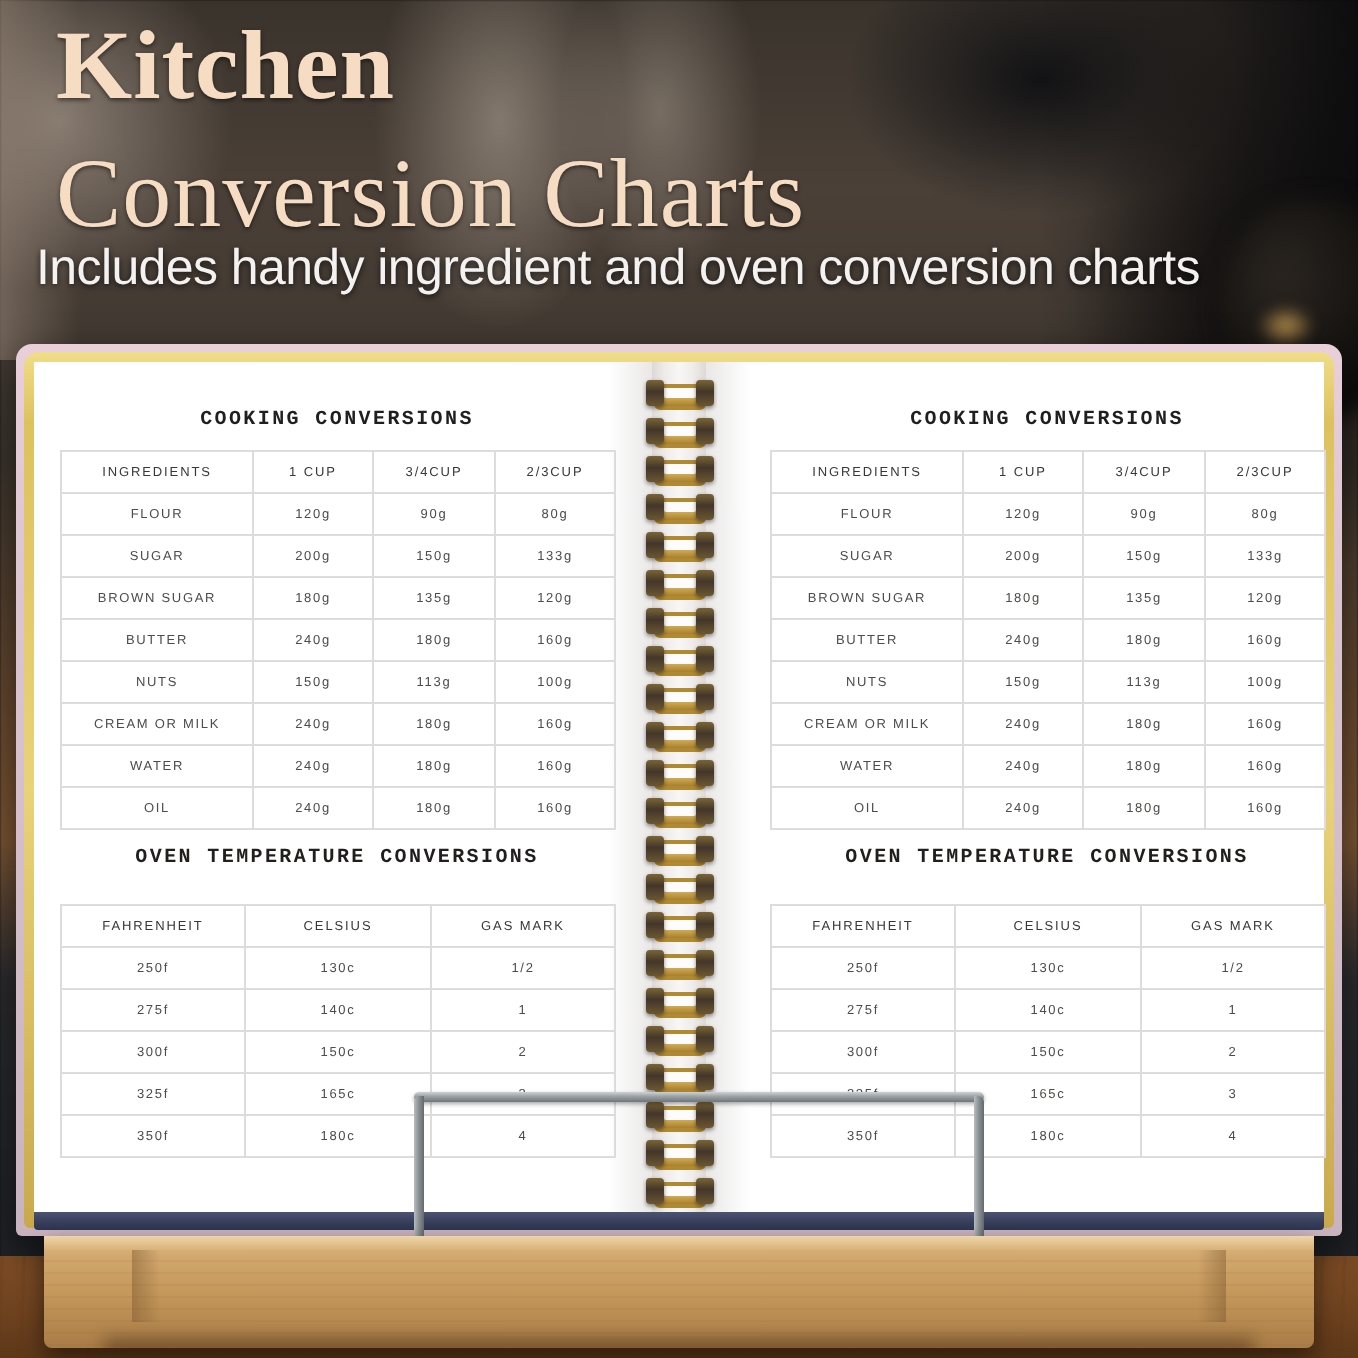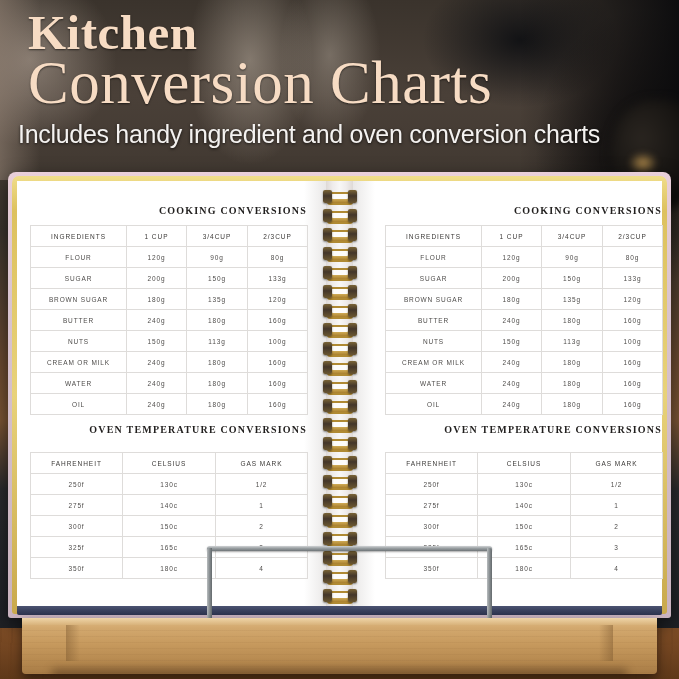--- a/index.html
+++ b/index.html
@@ -85,22 +85,22 @@
   }
   .title-1 {
     position: absolute;
     left: 28px; top: 8px;
     font-size: 49px;
     letter-spacing: 0.5px;
     font-weight: bold;
   }
   .title-2 {
     position: absolute;
-    left: 28px; top: 52px;
-    font-size: 61px;
+    left: 28px; top: 72px;
+    font-size: 49px;
     letter-spacing: 0.5px;
   }
   .subtitle {
     position: absolute;
     left: 18px; top: 120px;
     font-family: "Liberation Sans", sans-serif;
     font-size: 25px;
     color: #f4f2f0;
     letter-spacing: -0.3px;
     white-space: nowrap;
@@ -220,22 +220,22 @@
     top: 0; bottom: 0;
     width: 277px;
     z-index: 5;
   }
   .page-inner.left  { left: 22px;  }
   .page-inner.right { left: 377px; }
 
   .section-title {
     position: absolute;
     width: 277px;
-    text-align: right;
-    font-family: Liberation Serif, serif;
+    text-align: center;
+    font-family: Liberation Mono, monospace;
     font-weight: bold;
     font-size: 10px;
     letter-spacing: 1.2px;
     color: #211f1e;
     white-space: nowrap;
   }
   .title-cooking { top: 33px; }
   .title-oven    { top: 252px; }
 
   table.conv {

